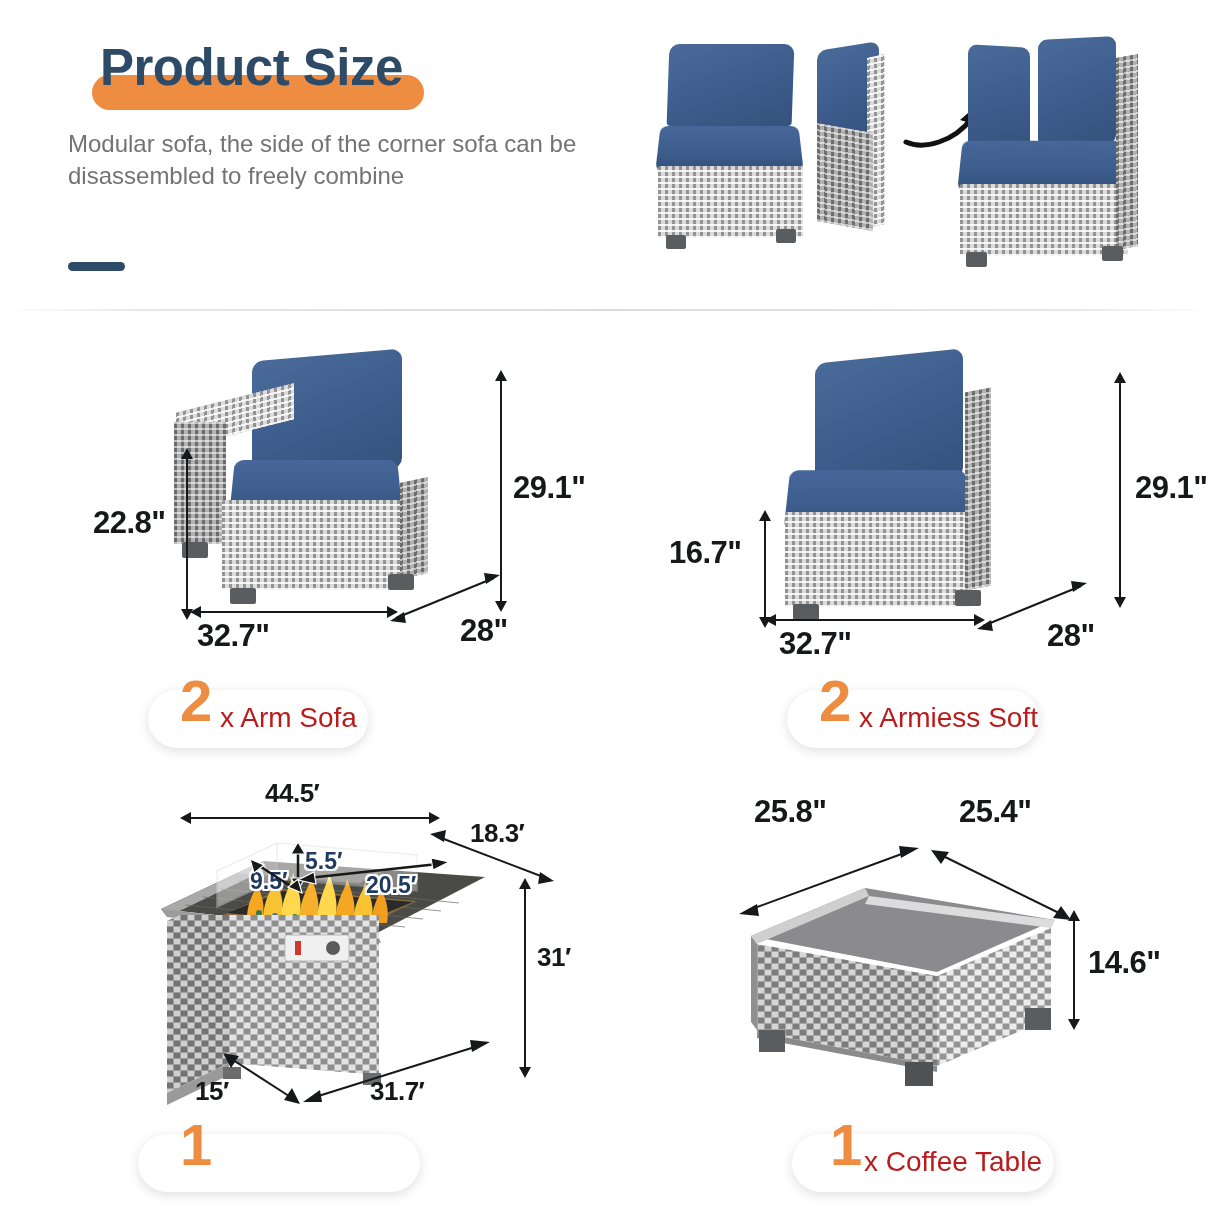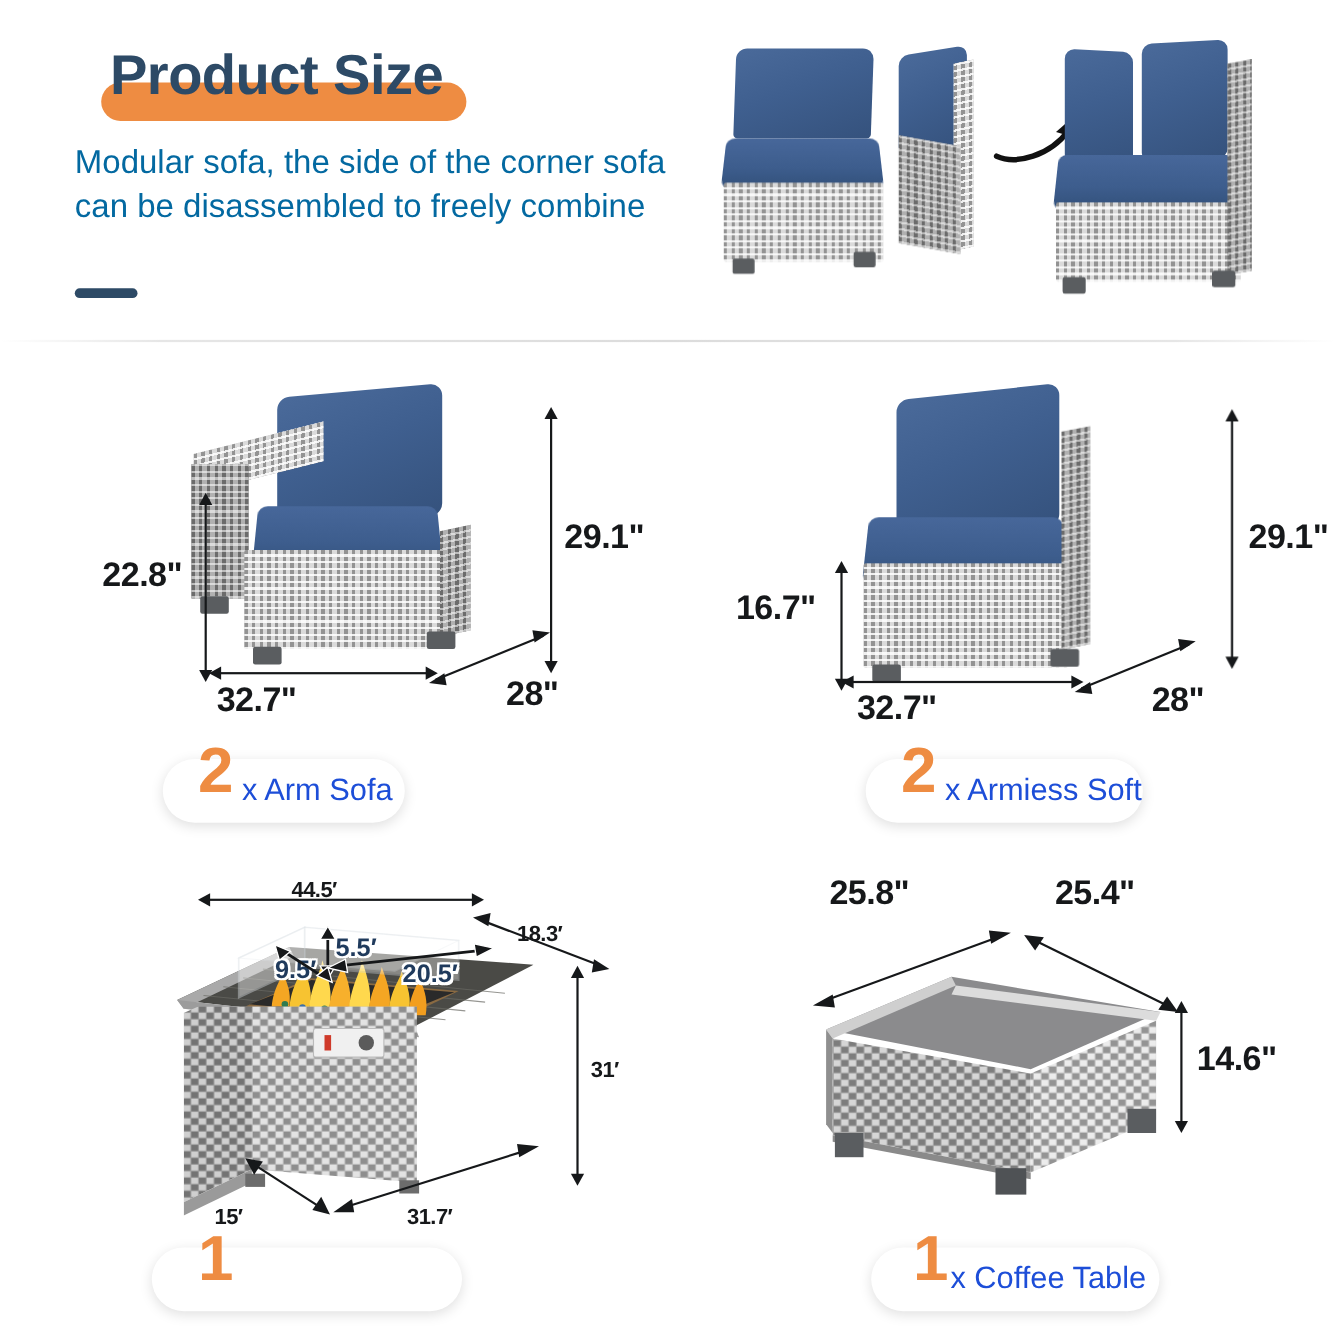--- a/index.html
+++ b/index.html
@@ -23,21 +23,21 @@
   #page-title {
     position: relative;
     font-size: 51px; font-weight: bold; color: #2d4a66;
     letter-spacing: -0.5px; line-height: 1;
     white-space: nowrap;
   }
 
   #subtitle {
     position: absolute; left: 68px; top: 128px;
     width: 560px;
-    font-size: 30px; color: #0369a1;
+    font-size: 24px; color: #737373;
     line-height: 1.33; font-weight: normal;
   }
 
   #accent-dash {
     position: absolute; left: 68px; top: 262px;
     width: 57px; height: 9px;
     background: #2d4a66; border-radius: 5px;
   }
 
   #header-divider {
@@ -74,21 +74,21 @@
       repeating-linear-gradient(90deg, rgba(85,85,85,.6) 0 3px, rgba(200,200,200,.6) 3px 7px);
   }
   .foot { position: absolute; background: #5a5d60; border-radius: 2px; }
 
   
   .dim-label {
     position: absolute;
     font-size: 31px; font-weight: bold; color: #16181a;
     white-space: nowrap; letter-spacing: -0.5px;
   }
-  .dim-label.small { font-size: 20px; margin-top: 20px; }
+  .dim-label.small { font-size: 26px; }
   .dim-line { position: absolute; background: #16181a; }
   .dim-v { width: 2px; }
   .dim-h { height: 2px; }
   .arrowhead { position: absolute; width: 0; height: 0; }
   .ah-up    { border-left: 6px solid transparent; border-right: 6px solid transparent; border-bottom: 11px solid #16181a; }
   .ah-down  { border-left: 6px solid transparent; border-right: 6px solid transparent; border-top: 11px solid #16181a; }
   .ah-left  { border-top: 6px solid transparent; border-bottom: 6px solid transparent; border-right: 11px solid #16181a; }
   .ah-right { border-top: 6px solid transparent; border-bottom: 6px solid transparent; border-left: 11px solid #16181a; }
 
   
@@ -99,21 +99,21 @@
     box-shadow: 0 3px 12px rgba(0,0,0,0.13);
     display: flex; align-items: center;
   }
   .badge-count {
     position: absolute; top: -18px;
     font-size: 58px; font-weight: bold; color: #ee8c42;
     line-height: 1; letter-spacing: -2px;
   }
   .badge-text {
     position: absolute; top: 12px;
-    font-size: 28px; color: #1d4ed8; font-weight: normal;
+    font-size: 28px; color: #b91c1c; font-weight: normal;
     white-space: nowrap;
   }
 
   
   .panel { position: absolute; }
 
   
   .navy-label {
     position: absolute;
     font-size: 23px; font-weight: bold; color: #1f3a5c;

